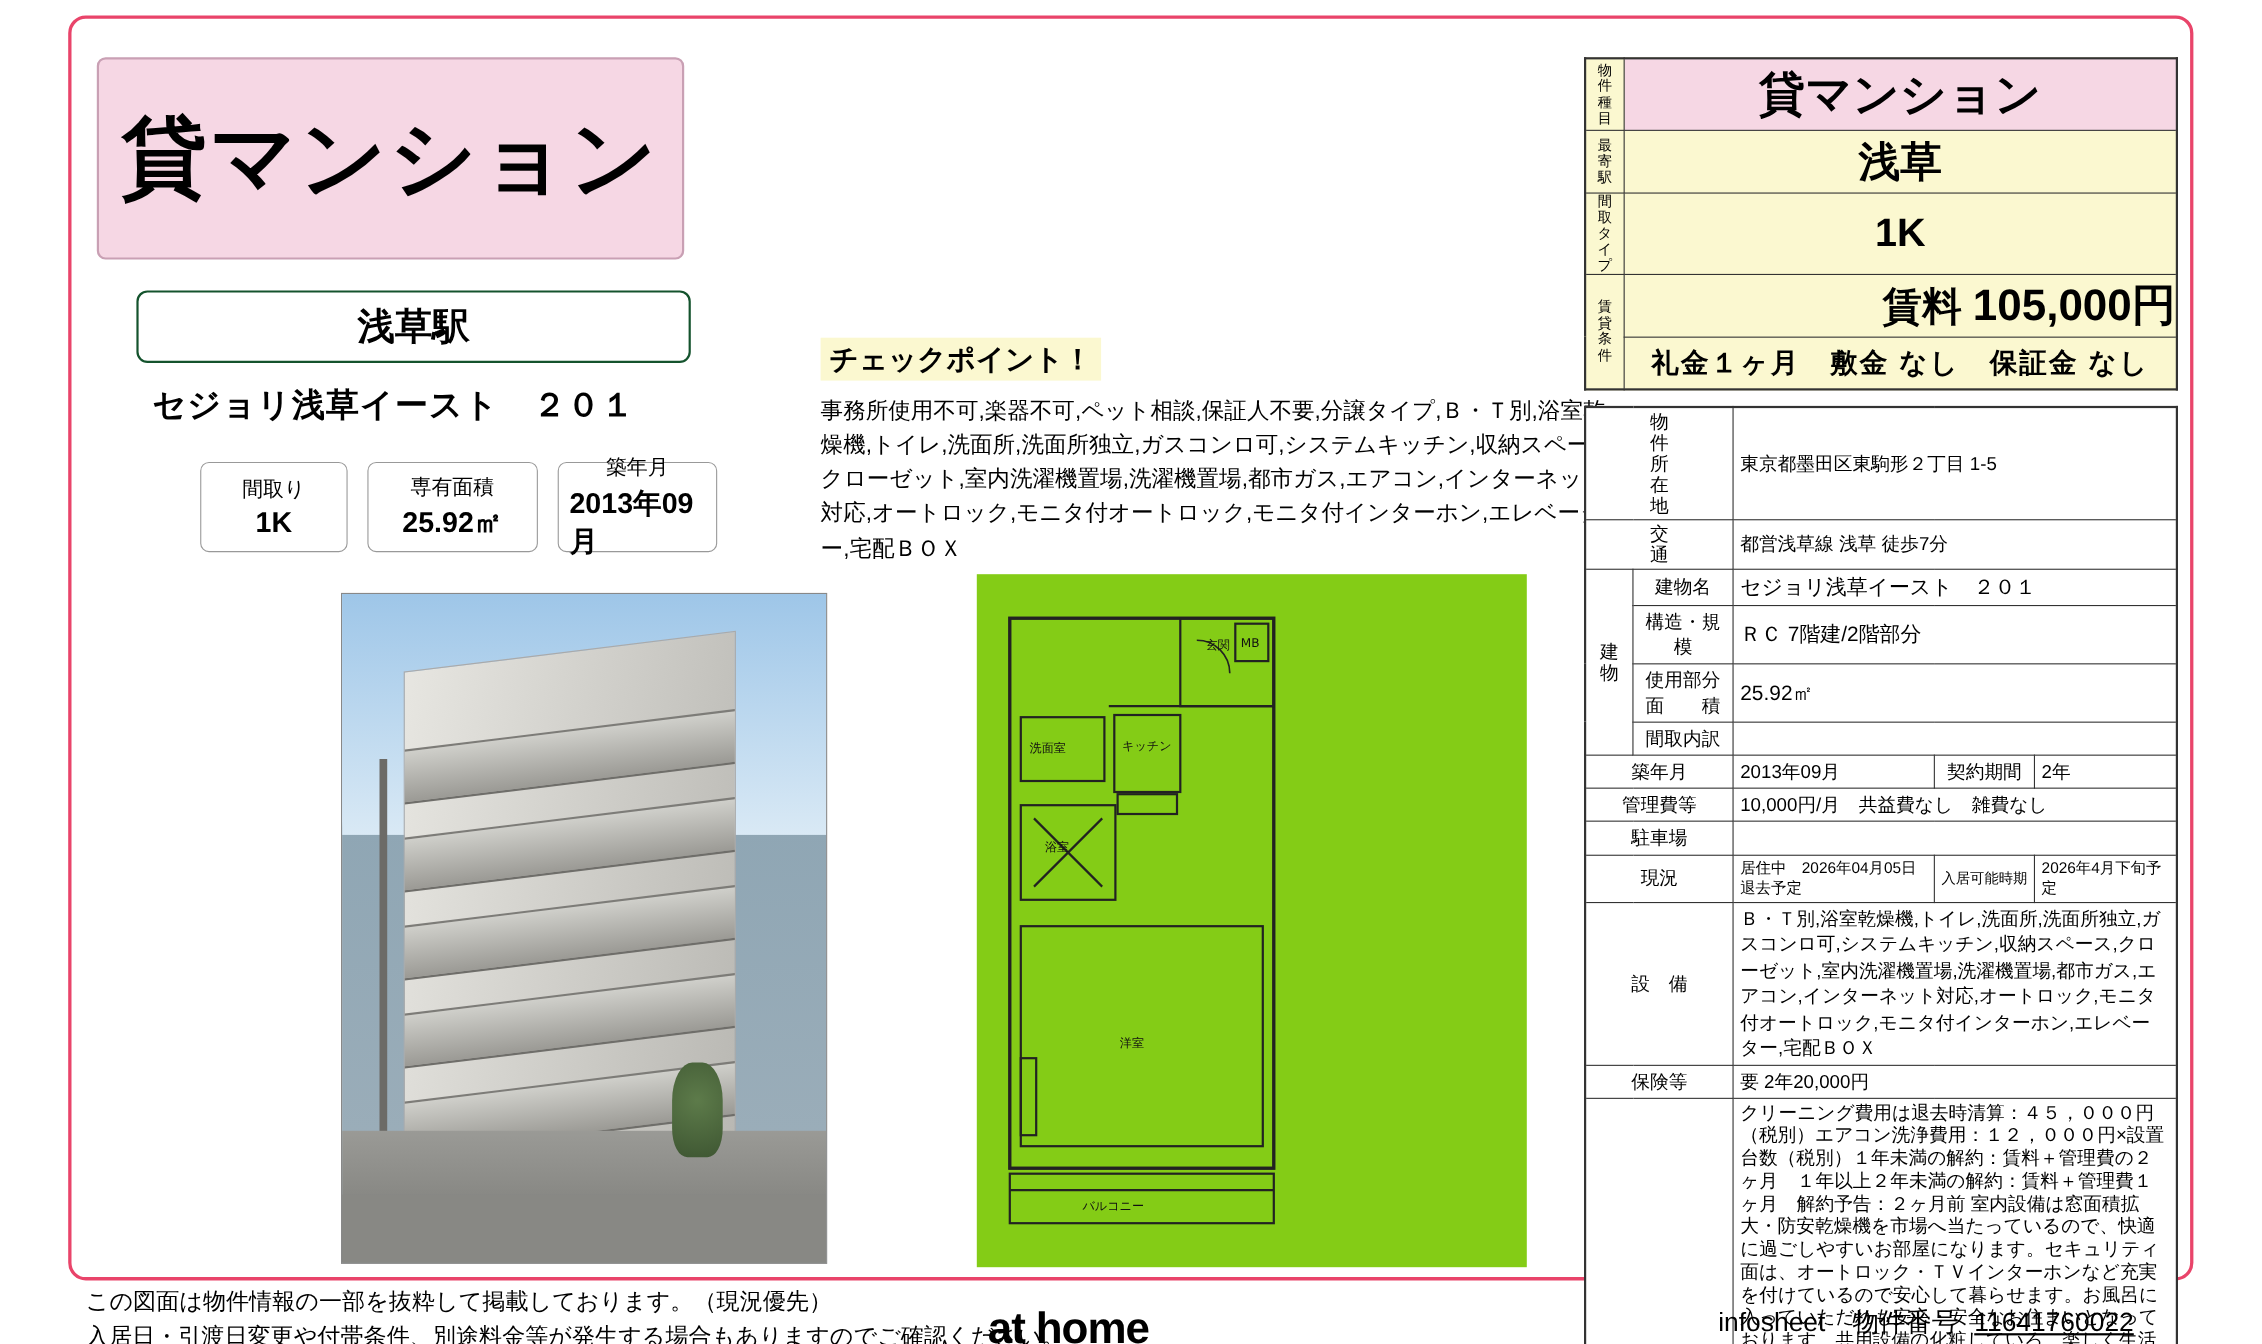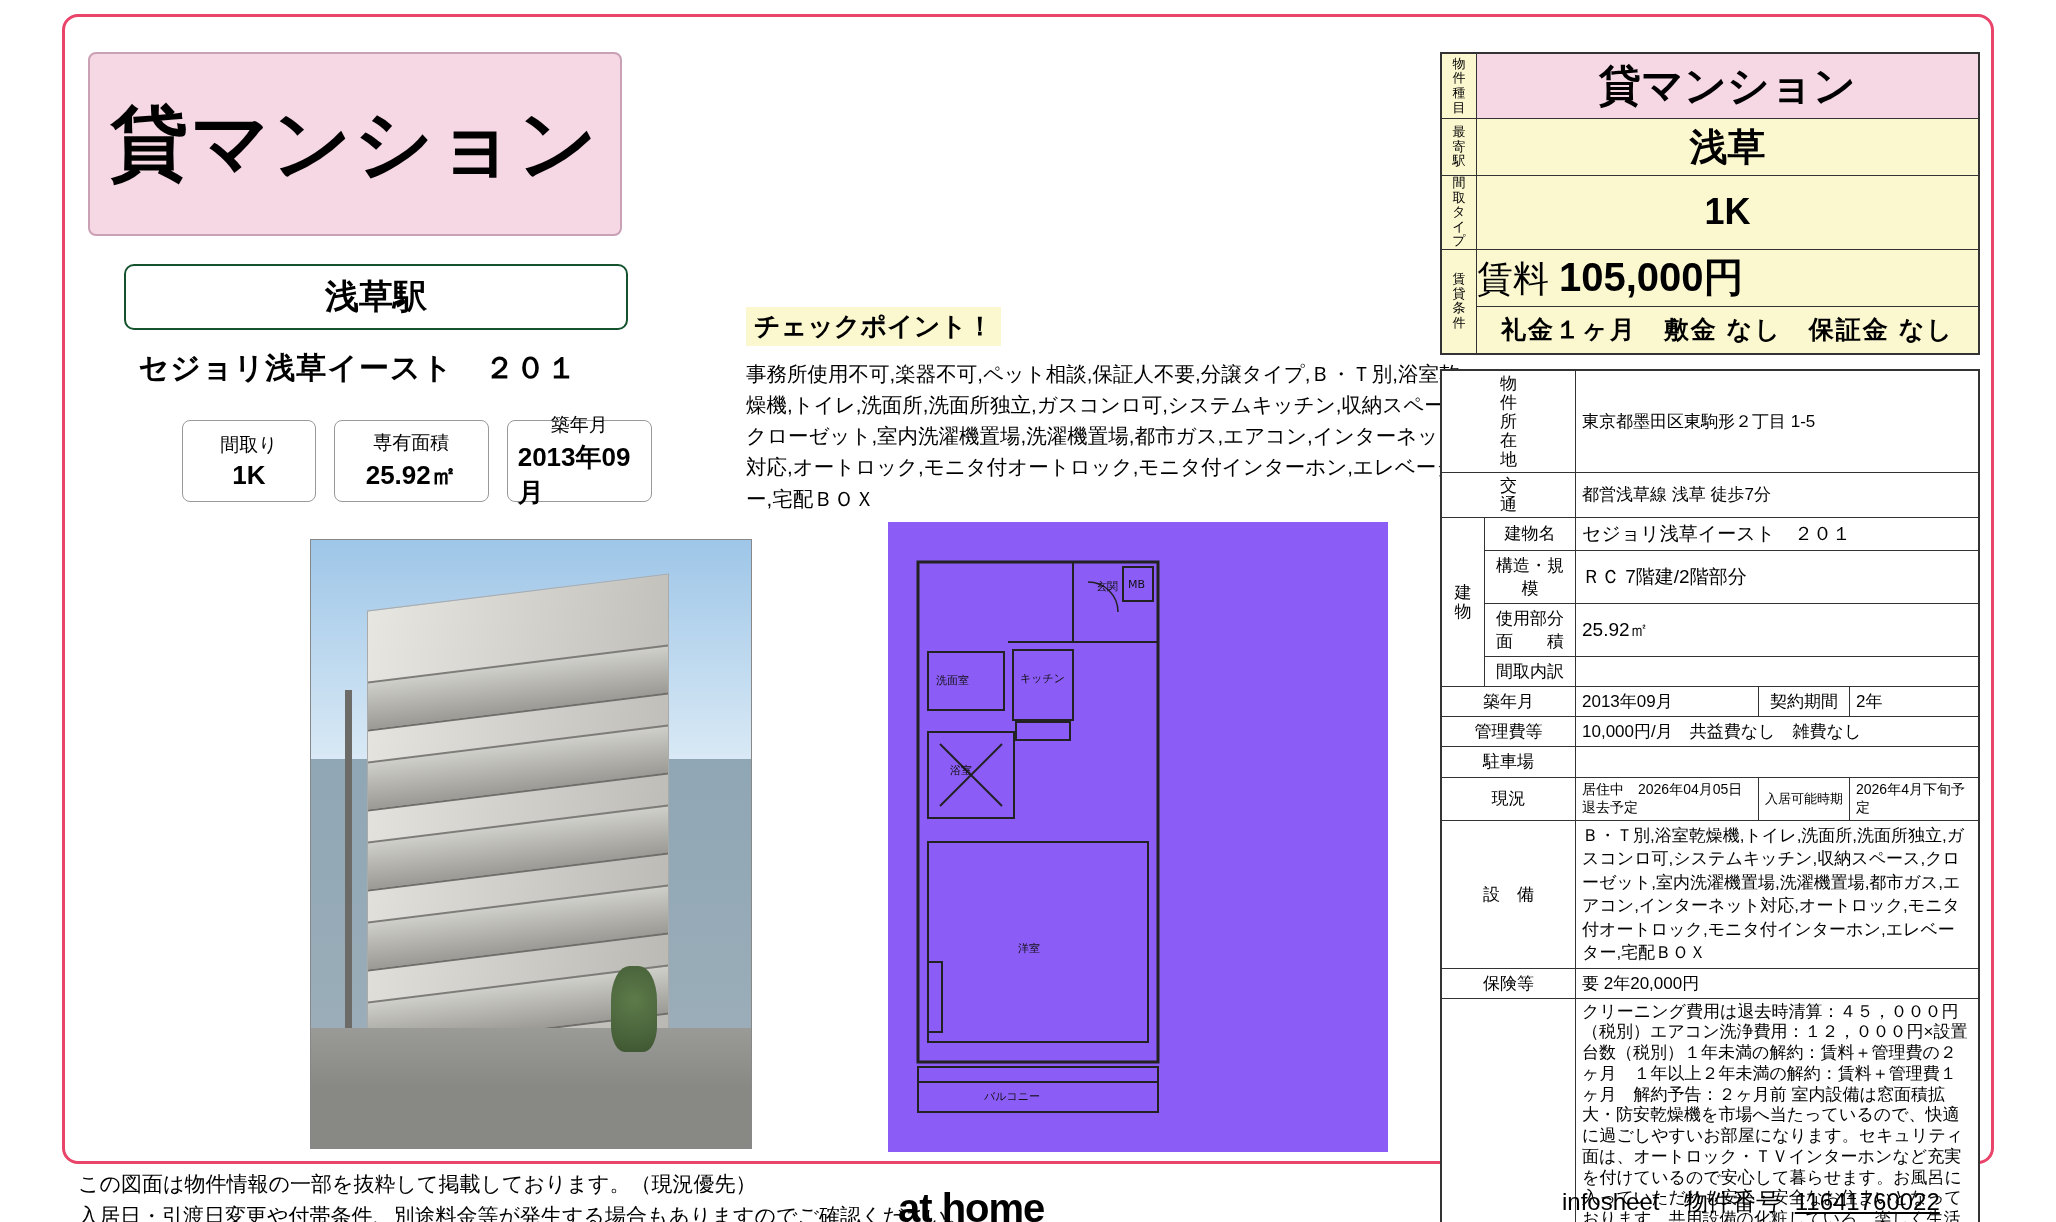--- a/index.html
+++ b/index.html
@@ -88,21 +88,21 @@
     position:absolute;left:0;bottom:0;width:100%;height:120px;
     background:linear-gradient(#9a9a96,#767672);
   }
   .ph-road{position:absolute;left:0;bottom:0;width:100%;height:62px;background:#888884;}
   .ph-pole{position:absolute;left:34px;top:150px;width:7px;height:420px;background:#6c6b67;}
   .ph-tree{position:absolute;left:300px;bottom:96px;width:46px;height:86px;
     background:radial-gradient(circle at 50% 40%,#5d7b4a,#3e5632);border-radius:40% 40% 30% 30%;}
 
   .plan{
     position:absolute;left:800px;top:470px;width:500px;height:630px;
-    background:#8b5cf6;
+    background:#84cc16;
   }
   .plan svg{display:block;}
 
   
   .right{
     position:absolute;left:1440px;top:52px;width:540px;
   }
   table.hdr{
     border-collapse:collapse;width:540px;border:2px solid #333;
     background:#fbf8d0;
@@ -111,21 +111,21 @@
   .vlab{
     width:34px;text-align:center;font-size:13px;line-height:1.12;
     background:#fbf8d0;padding:4px 2px;
   }
   .vlab span{display:block;}
   .hdr-type{
     background:#f6d7e4;text-align:center;font-size:42px;font-weight:bold;height:64px;
   }
   .hdr-station{text-align:center;font-size:38px;font-weight:bold;height:56px;}
   .hdr-madori{text-align:center;font-size:36px;font-weight:bold;height:52px;}
-  .hdr-rent{text-align:left;font-size:36px;font-weight:normal;height:56px;}
+  .hdr-rent{text-align:right;font-size:36px;font-weight:bold;height:56px;}
   .hdr-rent b{font-size:40px;}
   .hdr-cond{text-align:center;font-size:25px;font-weight:bold;height:46px;letter-spacing:2px;margin-left:44px;}
 
   table.det{
     border-collapse:collapse;width:540px;border:2px solid #333;margin-top:14px;
     background:#fff;
   }
   table.det td{border:1px solid #333;padding:3px 6px;font-size:17px;vertical-align:middle;}
   .lab2{width:30px;text-align:center;font-size:12.5px;line-height:1.12;padding:3px 2px;}
   .lab2 span{display:block;}

